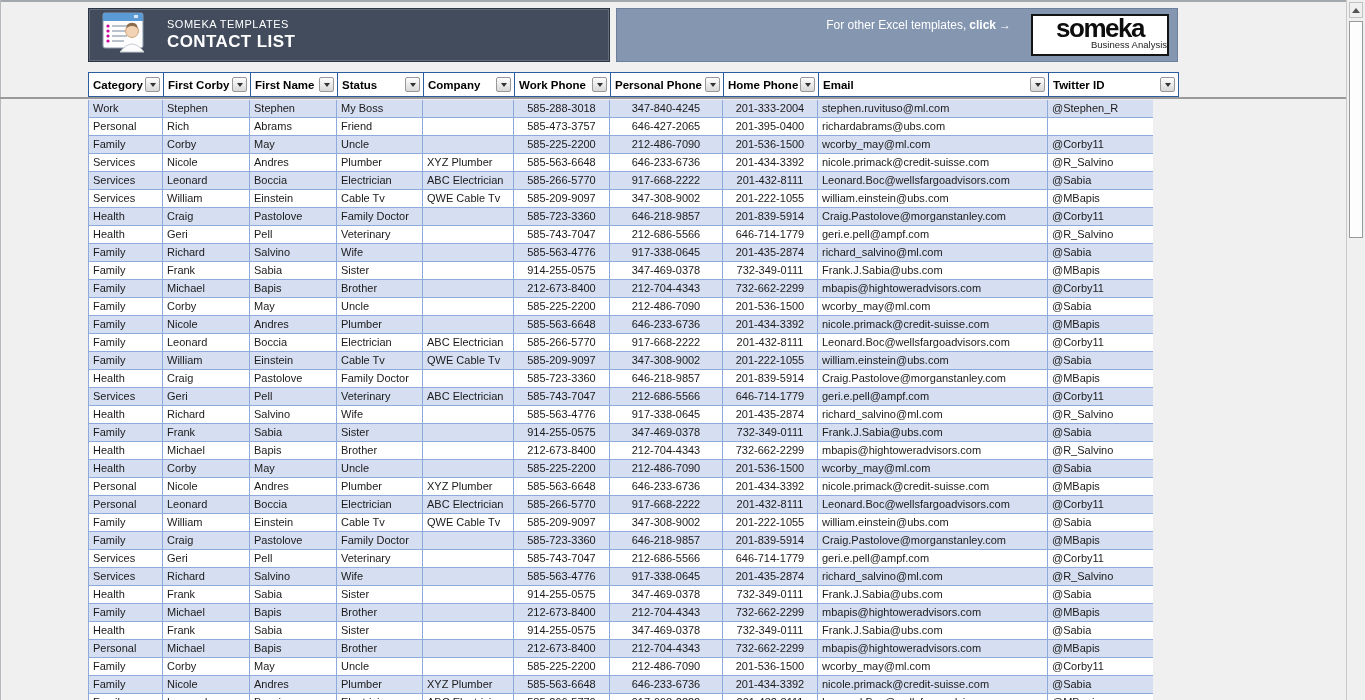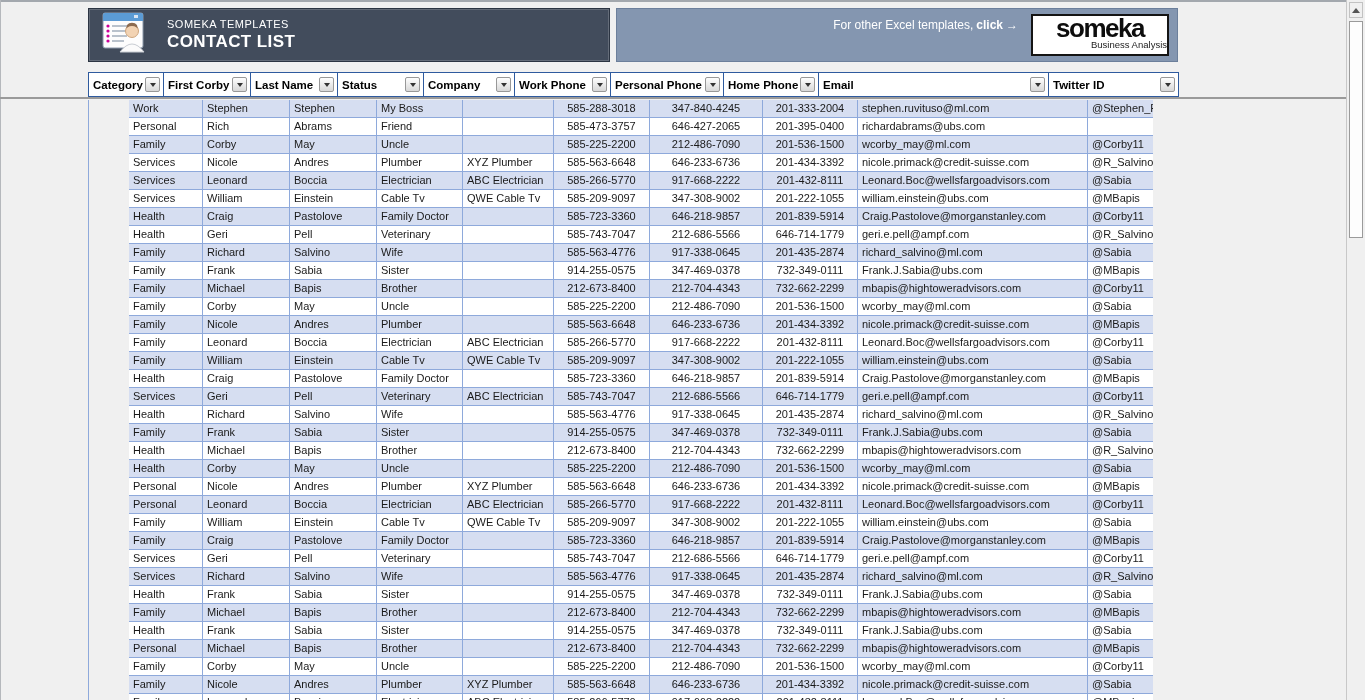--- a/index.html
+++ b/index.html
@@ -20,21 +20,21 @@
   }
   .badge{margin-left:12px;flex:0 0 auto}
   .banner-text{margin-left:20px}
   .brand{font-size:11px;color:#fff;letter-spacing:.5px}
   .title{font-size:17px;font-weight:bold;color:#fff;letter-spacing:.4px;margin-top:2px}
 
   .banner-right{
     position:absolute;left:616px;top:8px;width:562px;height:54px;box-sizing:border-box;
     background:#8496b0;border:1px solid #6c7f9b;
   }
-  .promo{position:absolute;right:159px;top:7px;text-align:center;color:#fff;font-size:12px;line-height:19px;white-space:nowrap}
+  .promo{position:absolute;right:166px;top:7px;text-align:center;color:#fff;font-size:12px;line-height:19px;white-space:nowrap}
   .promo .bold{font-weight:bold;margin-left:3px}
   .promo-line2{font-style:italic;color:#f2f4f9}
   .logo{
     position:absolute;right:8px;top:5px;width:138px;height:42px;box-sizing:border-box;
     background:#fff;border:2px solid #141414;text-align:center;cursor:pointer;
   }
   .logo-word{font-size:26px;font-weight:bold;letter-spacing:-1.5px;line-height:25px;color:#0d0d0d}
   .logo-sub{font-size:9.5px;color:#222;text-align:right;padding-right:0;margin-top:-2px}
 
   
@@ -54,21 +54,21 @@
   .fbtn{
     width:15px;height:15px;flex:0 0 auto;box-sizing:border-box;margin-left:2px;
     background:linear-gradient(#fefefe,#d8d8d8);border:1px solid #989898;border-radius:2px;
     display:flex;align-items:center;justify-content:center;cursor:pointer;
   }
   .tri{width:0;height:0;border-left:3.5px solid transparent;border-right:3.5px solid transparent;border-top:4.5px solid #333}
 
   
   .tbody{
     position:absolute;left:88px;top:100px;width:1065px;height:600px;overflow:hidden;
-    border-left:1px solid #8ea9db;box-sizing:border-box;padding-left:40px;
+    border-left:1px solid #8ea9db;box-sizing:border-box;
   }
   .trow{display:grid;grid-template-columns:74px 87px 87px 86px 91px 96px 113px 95px 230px 131px;height:18px}
   .trow.r-blue{background:#d6def1}
   .trow.r-white{background:#fff}
   .tcell{
     font-size:11px;color:#1a1a1a;line-height:17px;box-sizing:border-box;
     padding:0 2px 0 4px;border-right:1px solid #8ea9db;border-bottom:1px solid #8ea9db;
     white-space:nowrap;overflow:hidden;
   }
   .trow .tcell:nth-child(6),
@@ -131,21 +131,21 @@
         <span class="tri"></span>
       </span>
     </div>
     <div class="hcell">
       <span>First Corby</span>
       <span class="fbtn">
         <span class="tri"></span>
       </span>
     </div>
     <div class="hcell">
-      <span>Last Name</span>
+      <span>First Name</span>
       <span class="fbtn">
         <span class="tri"></span>
       </span>
     </div>
     <div class="hcell">
       <span>Status</span>
       <span class="fbtn">
         <span class="tri"></span>
       </span>
     </div>

